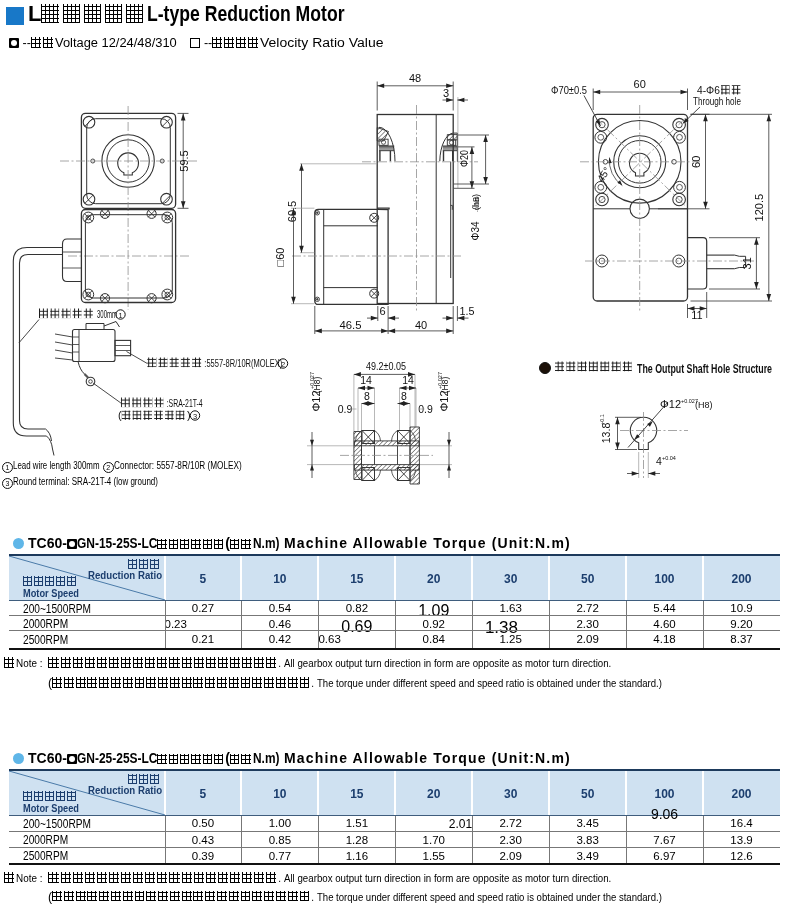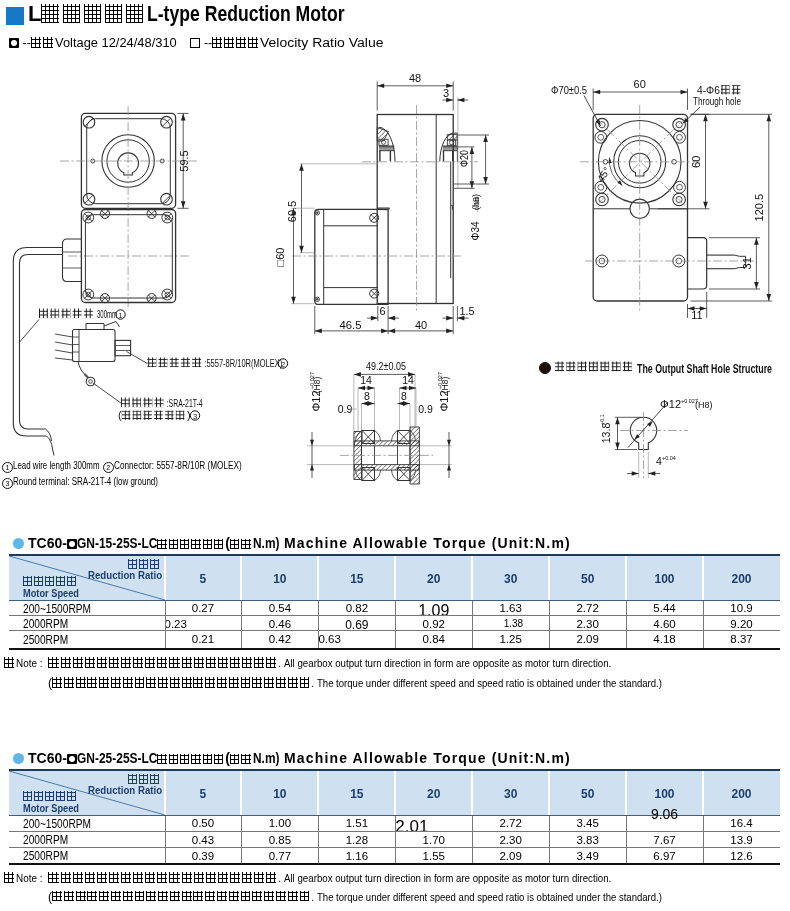--- a/index.html
+++ b/index.html
@@ -54,23 +54,23 @@
 <div class="abs" style="left:318.4px;top:602px;width:76.9px;text-align:center;font-size:11.5px;color:#000">0.82</div>
 <div class="abs" style="left:395.3px;top:602px;width:76.9px;text-align:center;font-size:16px;color:#000">1.09</div>
 <div class="abs" style="left:472.2px;top:602px;width:76.9px;text-align:center;font-size:11.5px;color:#000">1.63</div>
 <div class="abs" style="left:549.2px;top:602px;width:76.9px;text-align:center;font-size:11.5px;color:#000">2.72</div>
 <div class="abs" style="left:626.1px;top:602px;width:76.9px;text-align:center;font-size:11.5px;color:#000">5.44</div>
 <div class="abs" style="left:703.1px;top:602px;width:76.9px;text-align:center;font-size:11.5px;color:#000">10.9</div>
 <div class="abs" style="left:9px;top:614.7px;width:771px;height:1px;background:#777"></div>
 <div class="abs" style="left:23px;top:616.2px;font-size:13px;color:#000"><span style="display:inline-block;width:45.2px;transform:scaleX(0.78);transform-origin:0 50%;white-space:pre;">2000RPM</span></div>
 <div class="abs" style="left:164.5px;top:617.7px;width:76.9px;text-align:left;font-size:11.5px;color:#000">0.23</div>
 <div class="abs" style="left:241.4px;top:617.7px;width:76.9px;text-align:center;font-size:11.5px;color:#000">0.46</div>
-<div class="abs" style="left:318.4px;top:617.7px;width:76.9px;text-align:center;font-size:12px;color:#000">0.69</div>
+<div class="abs" style="left:318.4px;top:617.7px;width:76.9px;text-align:center;font-size:16px;color:#000">0.69</div>
 <div class="abs" style="left:395.3px;top:617.7px;width:76.9px;text-align:center;font-size:11.5px;color:#000">0.92</div>
-<div class="abs" style="left:475px;top:617.7px;width:76.9px;text-align:center;font-size:10px;color:#000">1.38</div>
+<div class="abs" style="left:463px;top:617.7px;width:76.9px;text-align:center;font-size:17px;color:#000">1.38</div>
 <div class="abs" style="left:549.2px;top:617.7px;width:76.9px;text-align:center;font-size:11.5px;color:#000">2.30</div>
 <div class="abs" style="left:626.1px;top:617.7px;width:76.9px;text-align:center;font-size:11.5px;color:#000">4.60</div>
 <div class="abs" style="left:703.1px;top:617.7px;width:76.9px;text-align:center;font-size:11.5px;color:#000">9.20</div>
 <div class="abs" style="left:9px;top:630.2px;width:771px;height:1px;background:#777"></div>
 <div class="abs" style="left:23px;top:631.7px;font-size:13px;color:#000"><span style="display:inline-block;width:45.2px;transform:scaleX(0.78);transform-origin:0 50%;white-space:pre;">2500RPM</span></div>
 <div class="abs" style="left:164.5px;top:633.2px;width:76.9px;text-align:center;font-size:11.5px;color:#000">0.21</div>
 <div class="abs" style="left:241.4px;top:633.2px;width:76.9px;text-align:center;font-size:11.5px;color:#000">0.42</div>
 <div class="abs" style="left:318.4px;top:633.2px;width:76.9px;text-align:left;font-size:11.5px;color:#000">0.63</div>
 <div class="abs" style="left:395.3px;top:633.2px;width:76.9px;text-align:center;font-size:11.5px;color:#000">0.84</div>
 <div class="abs" style="left:472.2px;top:633.2px;width:76.9px;text-align:center;font-size:11.5px;color:#000">1.25</div>
@@ -113,21 +113,21 @@
 <div class="abs nav" style="left:395.3px;top:787px;width:76.9px;text-align:center;font-size:12px;font-weight:bold">20</div>
 <div class="abs nav" style="left:472.2px;top:787px;width:76.9px;text-align:center;font-size:12px;font-weight:bold">30</div>
 <div class="abs nav" style="left:549.2px;top:787px;width:76.9px;text-align:center;font-size:12px;font-weight:bold">50</div>
 <div class="abs nav" style="left:626.1px;top:787px;width:76.9px;text-align:center;font-size:12px;font-weight:bold">100</div>
 <div class="abs nav" style="left:703.1px;top:787px;width:76.9px;text-align:center;font-size:12px;font-weight:bold">200</div>
 <div class="abs" style="left:9px;top:815px;width:771px;height:1px;background:#3f5d7d"></div>
 <div class="abs" style="left:23px;top:815.5px;font-size:13px;color:#000"><span style="display:inline-block;width:67.9px;transform:scaleX(0.78);transform-origin:0 50%;white-space:pre;">200~1500RPM</span></div>
 <div class="abs" style="left:164.5px;top:817px;width:76.9px;text-align:center;font-size:11.5px;color:#000">0.50</div>
 <div class="abs" style="left:241.4px;top:817px;width:76.9px;text-align:center;font-size:11.5px;color:#000">1.00</div>
 <div class="abs" style="left:318.4px;top:817px;width:76.9px;text-align:center;font-size:11.5px;color:#000">1.51</div>
-<div class="abs" style="left:395.3px;top:817px;width:76.9px;text-align:left;font-size:17px;color:#000">2.01</div>
+<div class="abs" style="left:395.3px;top:817px;width:76.9px;text-align:right;font-size:12px;color:#000">2.01</div>
 <div class="abs" style="left:472.2px;top:817px;width:76.9px;text-align:center;font-size:11.5px;color:#000">2.72</div>
 <div class="abs" style="left:549.2px;top:817px;width:76.9px;text-align:center;font-size:11.5px;color:#000">3.45</div>
 <div class="abs" style="left:626.1px;top:806px;width:76.9px;text-align:center;font-size:14px;color:#000">9.06</div>
 <div class="abs" style="left:703.1px;top:817px;width:76.9px;text-align:center;font-size:11.5px;color:#000">16.4</div>
 <div class="abs" style="left:9px;top:830.5px;width:771px;height:1px;background:#777"></div>
 <div class="abs" style="left:23px;top:832.0px;font-size:13px;color:#000"><span style="display:inline-block;width:45.2px;transform:scaleX(0.78);transform-origin:0 50%;white-space:pre;">2000RPM</span></div>
 <div class="abs" style="left:164.5px;top:833.5px;width:76.9px;text-align:center;font-size:11.5px;color:#000">0.43</div>
 <div class="abs" style="left:241.4px;top:833.5px;width:76.9px;text-align:center;font-size:11.5px;color:#000">0.85</div>
 <div class="abs" style="left:318.4px;top:833.5px;width:76.9px;text-align:center;font-size:11.5px;color:#000">1.28</div>
 <div class="abs" style="left:395.3px;top:833.5px;width:76.9px;text-align:center;font-size:11.5px;color:#000">1.70</div>

